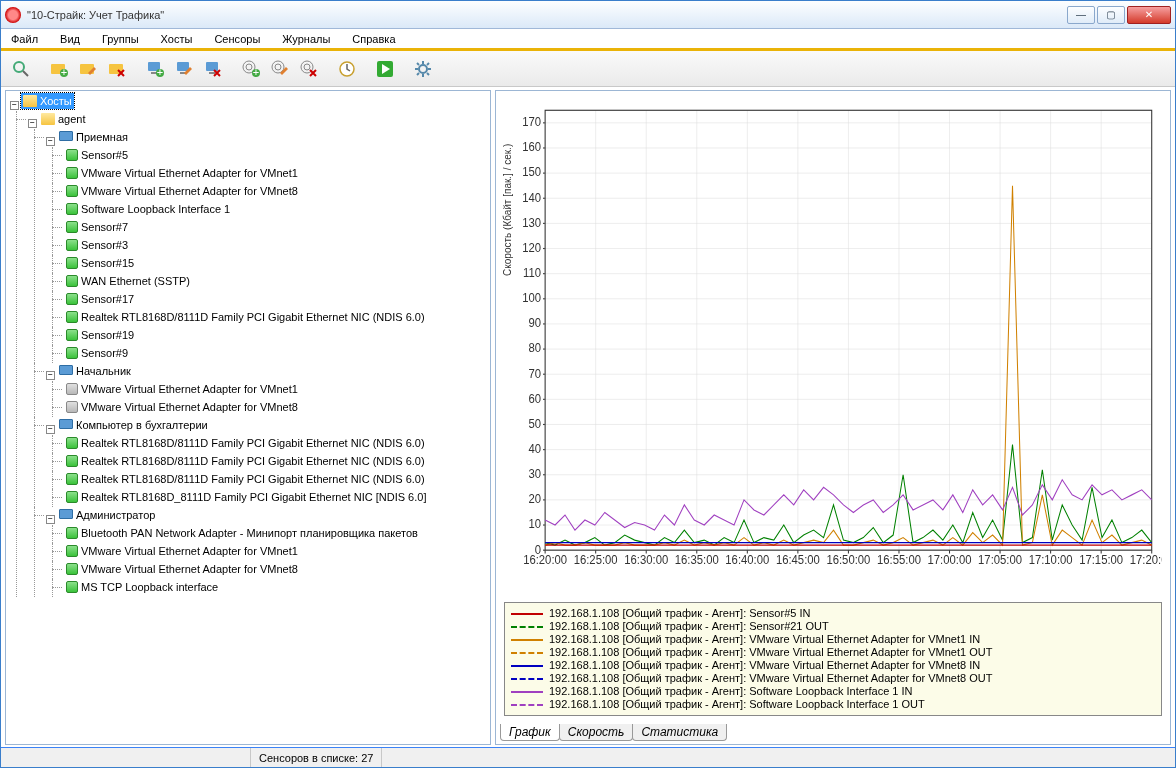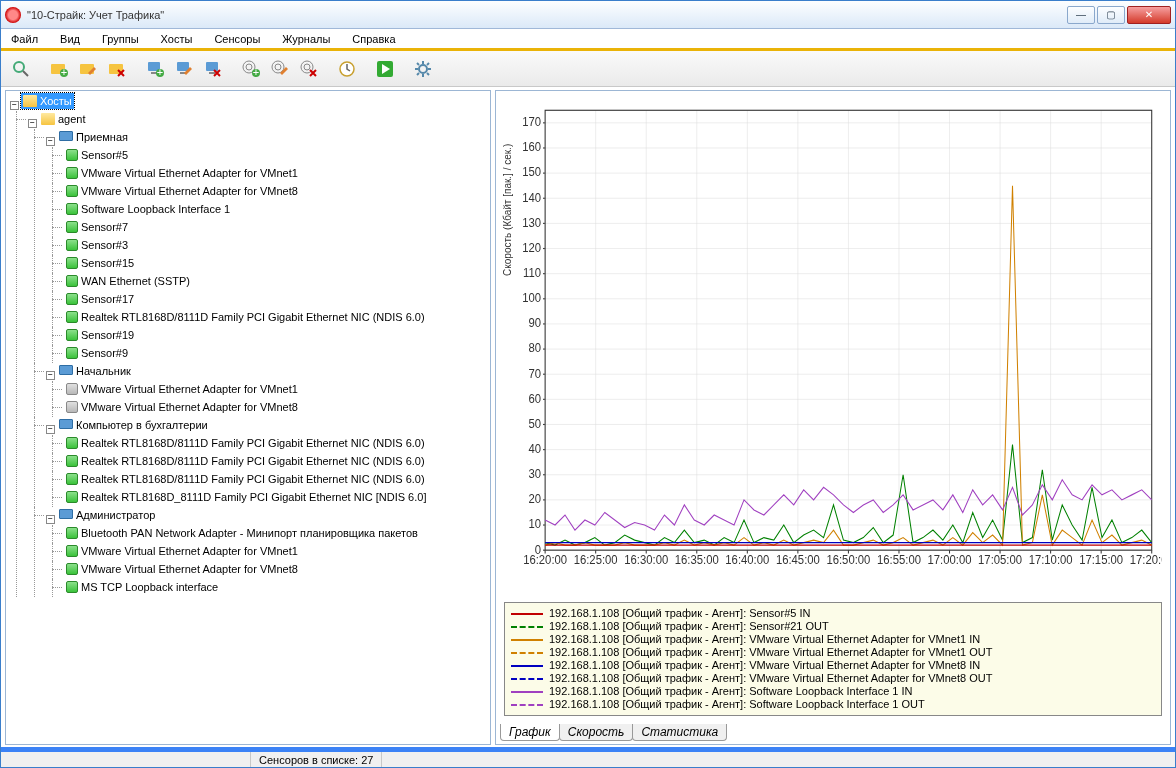--- a/index.html
+++ b/index.html
@@ -37,21 +37,21 @@
   .chartpane { flex: 1; display: flex; flex-direction: column; margin: 8px; min-height: 0; }
   .chartwrap { flex: 1; position: relative; min-height: 0; }
   .ylabel { position: absolute; left: -2px; top: 50%; transform: rotate(-90deg) translateX(50%); transform-origin: left top; font-size: 10px; color: #333; white-space: nowrap; }
   svg.chart { width: 100%; height: 100%; background: #fff; }
   .legend { margin-top: 18px; border: 1px solid #888; background: #fcfce8; padding: 4px 6px; font-size: 10px; max-height: 130px; overflow: hidden; }
   .legend .row { display: flex; align-items: center; gap: 6px; line-height: 13px; }
   .legend .swatch { width: 32px; height: 2px; }
   .tabs { height: 20px; display: flex; align-items: flex-start; padding-left: 4px; }
   .tab { padding: 1px 8px; border: 1px solid #999; border-top: none; background: #f0f0f0; border-radius: 0 0 4px 4px; margin-right: -1px; cursor: pointer; font-size: 12px; font-style: italic; }
   .tab.active { background: #fff; }
-  .statusbar { height: 20px; border-top: 5px solid #3b82f6; background: #f0f0f0; display: flex; align-items: center; }
+  .statusbar { height: 20px; border-top: 1px solid #3b82f6; background: #f0f0f0; display: flex; align-items: center; }
   .statusbar .cell { border-right: 1px solid #c8c8c8; padding: 0 8px; height: 100%; display: flex; align-items: center; }
   .statusbar .cell:first-child { width: 250px; }
 </style>
 </head>
 <body>
 
 <div class="window">
   <div class="titlebar">
     <span class="icon"></span>
     <span class="title">"10-Страйк: Учет Трафика"</span>

